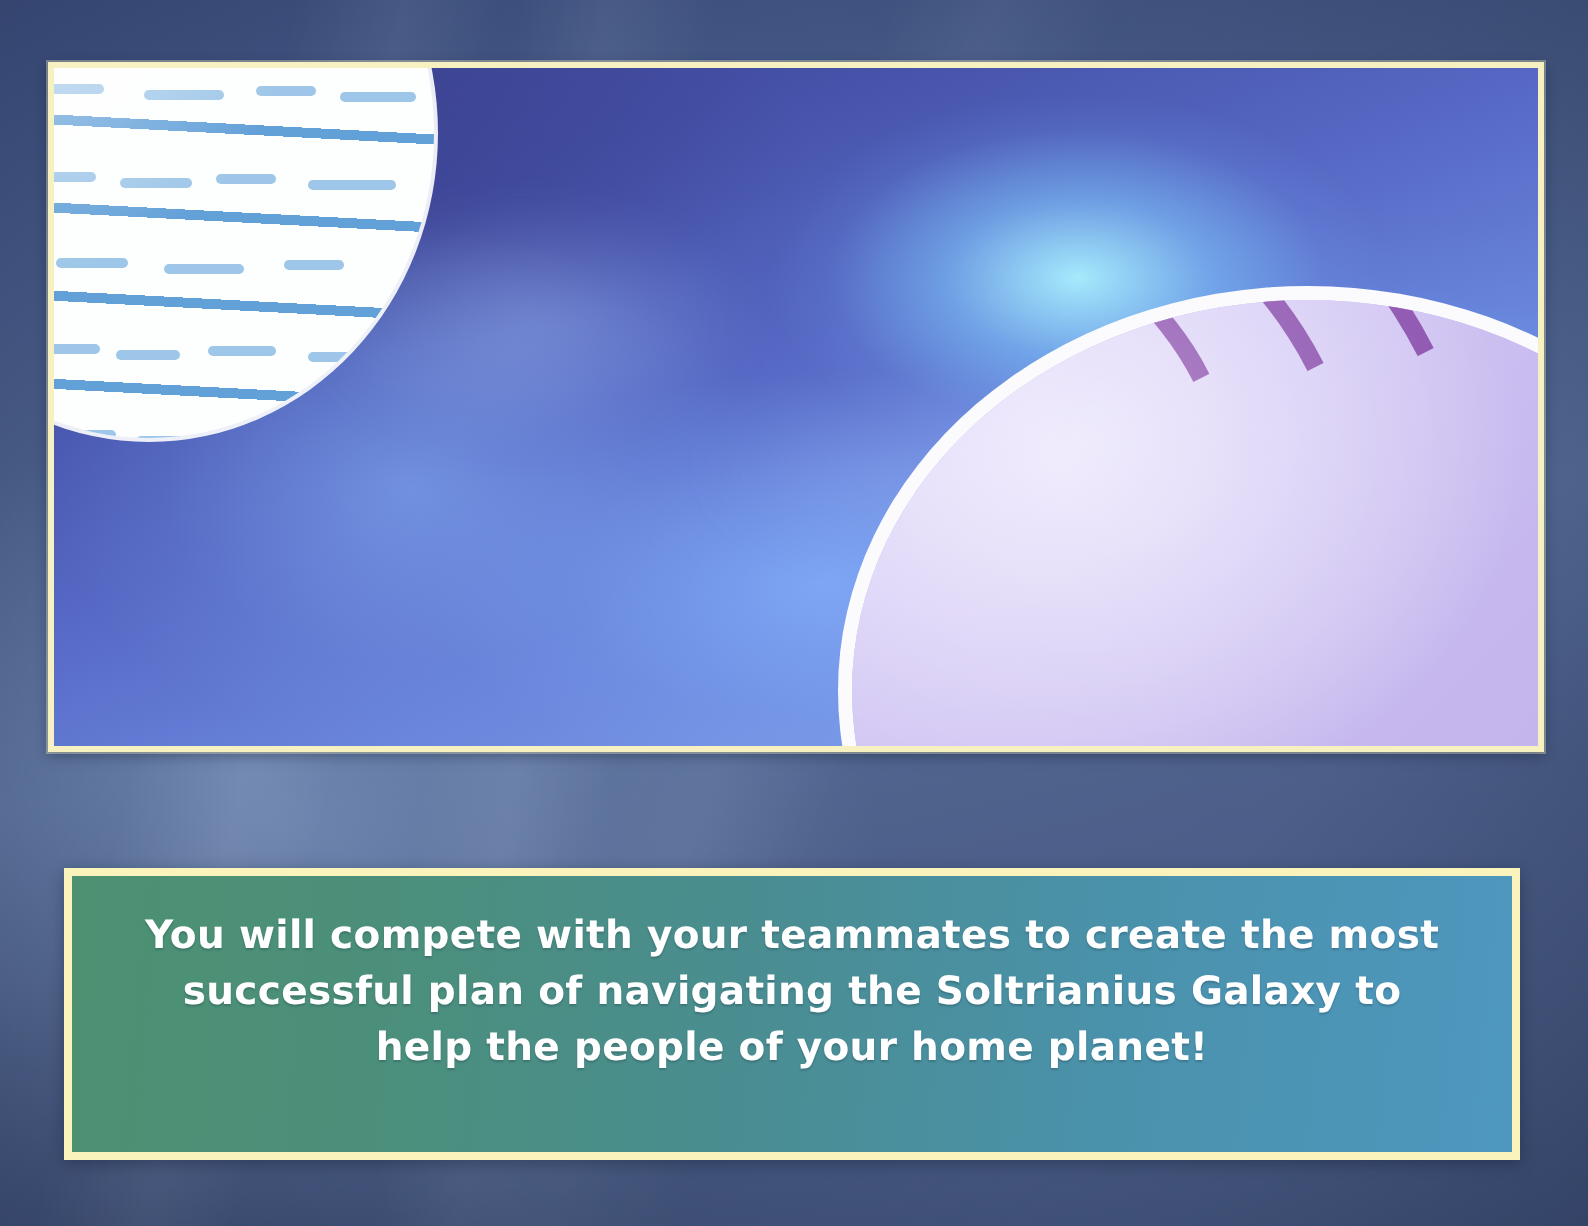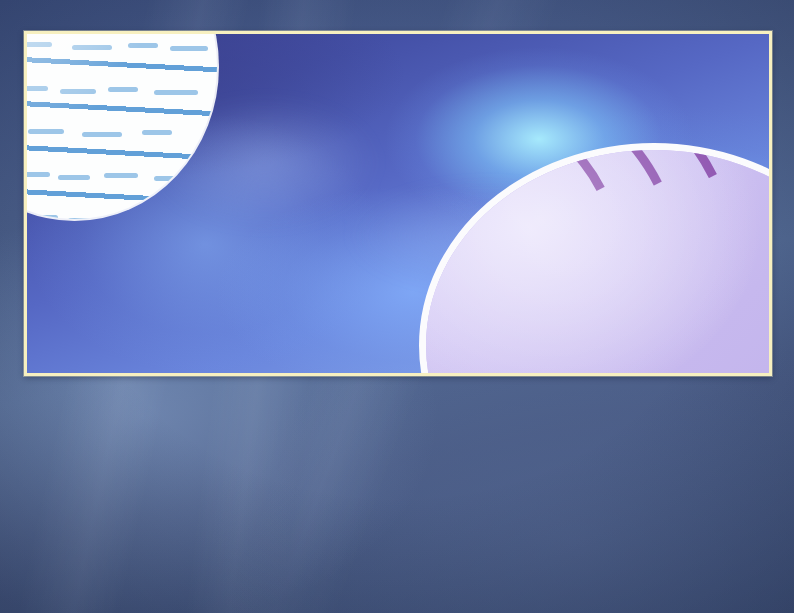--- a/index.html
+++ b/index.html
@@ -229,14 +229,17 @@
       <div class="arc" style="left:-122px; top:-50px;  width:300px; height:300px;"></div>
       <div class="arc" style="left:-150px; top:-80px;  width:390px; height:390px;"></div>
       <div class="arc" style="left:-180px; top:-112px; width:480px; height:480px;"></div>
       <div class="arc" style="left:-210px; top:-145px; width:572px; height:572px;"></div>
       <div class="arc" style="left:-240px; top:-178px; width:664px; height:664px;"></div>
       <div class="arc" style="left:-272px; top:-212px; width:758px; height:758px;"></div>
       <div class="lavender-planet-shade"></div>
     </div>
   </div>
 
+  <div id="caption-box">
+    <p id="caption-text">You will compete with your teammates to create the most successful plan of navigating the Soltrianius Galaxy to help the people of your home planet!</p>
+  </div>
 
 </div>
 
 </body></html>

